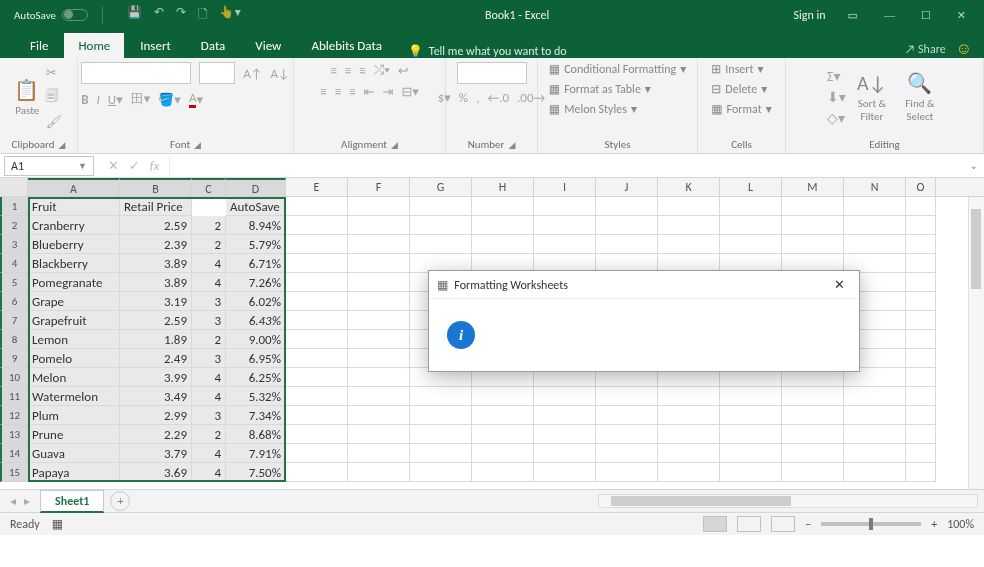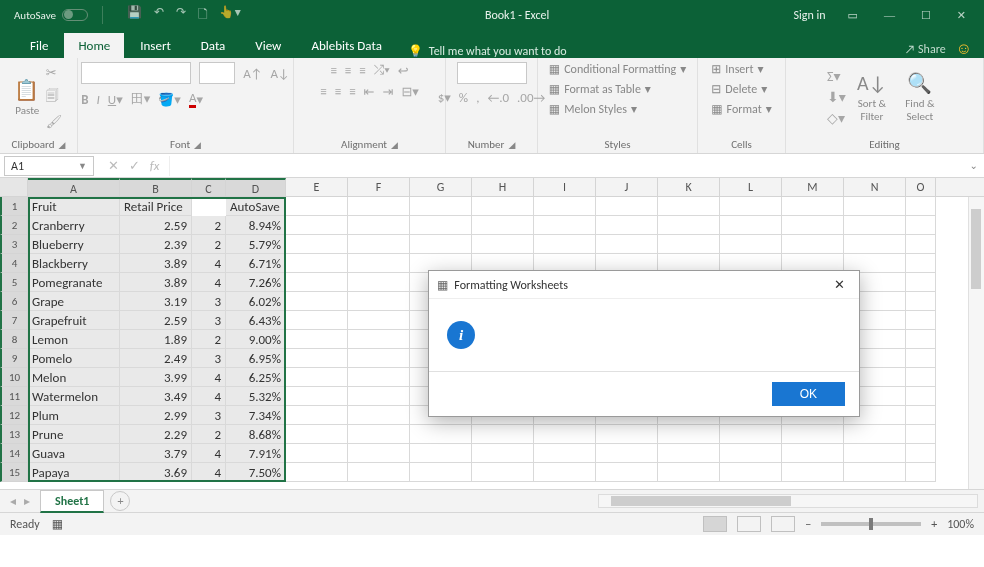--- a/index.html
+++ b/index.html
@@ -426,21 +426,21 @@
         <div class="cell" style="width: 62px;"></div>
         <div class="cell" style="width: 62px;"></div>
         <div class="cell" style="width: 62px;"></div>
         <div class="cell" style="width: 62px;"></div>
         <div class="cell" style="width: 30px;"></div>
       </div>
       <div class="row">
         <div class="cell selrange" style="width: 92px;">Grapefruit</div>
         <div class="cell selrange r" style="width: 72px;">2.59</div>
         <div class="cell selrange r" style="width: 34px;">3</div>
-        <div class="cell selrange r" style="width: 60px;">6.43%</div>
+        <div class="cell selrange r" style="width: 60px; font-style: italic;">6.43%</div>
         <div class="cell" style="width: 62px;"></div>
         <div class="cell" style="width: 62px;"></div>
         <div class="cell" style="width: 62px;"></div>
         <div class="cell" style="width: 62px;"></div>
         <div class="cell" style="width: 62px;"></div>
         <div class="cell" style="width: 62px;"></div>
         <div class="cell" style="width: 62px;"></div>
         <div class="cell" style="width: 62px;"></div>
         <div class="cell" style="width: 62px;"></div>
         <div class="cell" style="width: 62px;"></div>
@@ -620,17 +620,14 @@
 <div class="overlay">
   <div class="dialog">
     <div class="dtitle">
       <span class="dicon">▦</span>
       <span>Formatting Worksheets</span>
       <span class="close">✕</span>
     </div>
     <div class="dbody">
       <div class="info-icon">i</div>
     </div>
-    <div class="dfoot">
-      <button class="okbtn">OK</button>
-    </div>
   </div>
 </div>
 
 </body></html>

